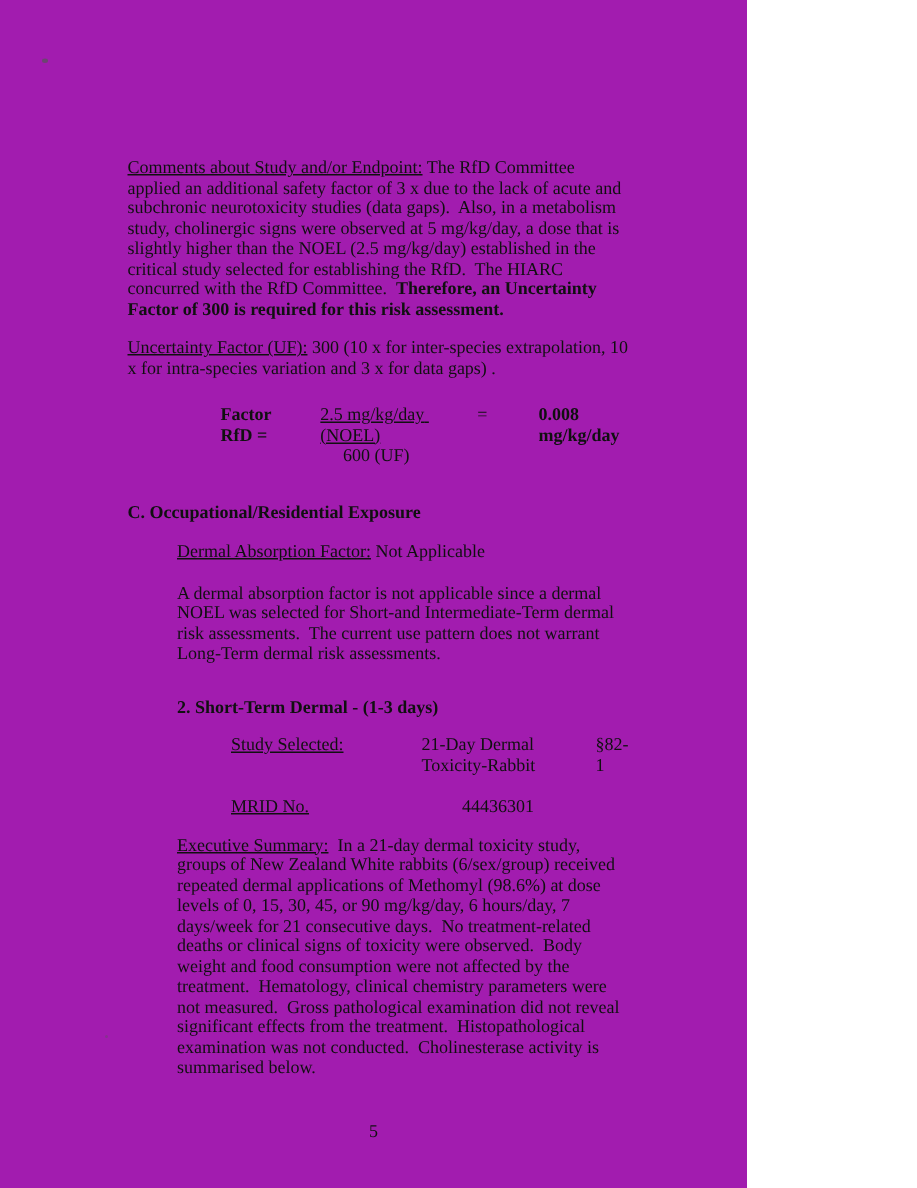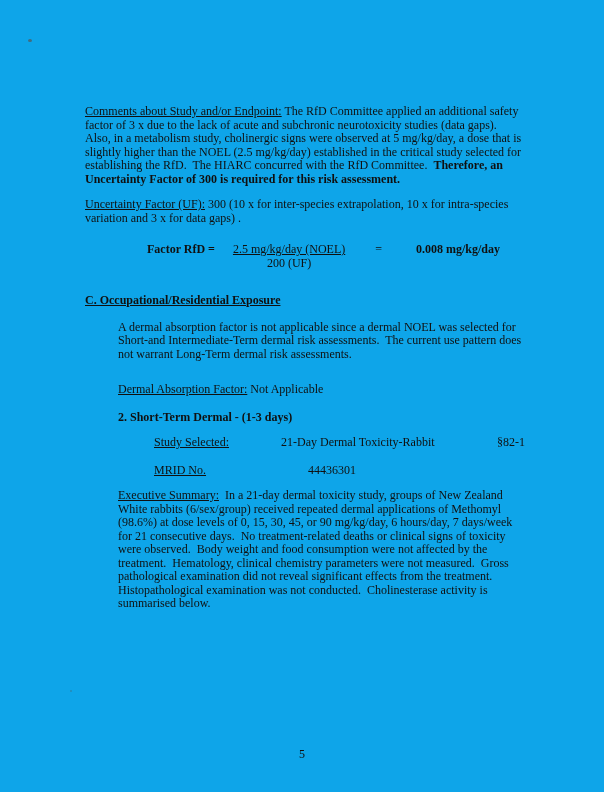--- a/index.html
+++ b/index.html
@@ -1,22 +1,22 @@
 <!DOCTYPE html>
 <html><head>
   <meta charset="utf-8">
   <style>
     html, body { margin: 0; padding: 0; }
     body { background: #ffffff; }
 
     .page {
-      width: 604px;
+      width: 498px;
       height: 792px;
       position: relative;
-      background: #0ea5e9;
+      background: #a21caf;
       color: #101010;
       font-family: "Liberation Serif", "DejaVu Serif", serif;
       font-size: 12px;
       line-height: 13.5px;
       overflow: hidden;
     }
 
     .content { padding: 93px 79px 0 85px; }
 
     .u { text-decoration: underline; }
@@ -36,21 +36,21 @@
     .fraction {
       display: inline-flex;
       flex-direction: column;
       align-items: center;
       margin-left: 8px;
     }
     .fraction .num { text-decoration: underline; padding: 0 10px; }
     .eq-sign { margin-left: 20px; margin-right: 34px; }
     .eq-result { font-weight: bold; }
 
-    .h-c { font-weight: bold; text-decoration: underline; margin-bottom: 13px; }
+    .h-c { font-weight: bold; margin-bottom: 13px; }
 
     .indent { margin-left: 33px; }
 
     .h-sub { font-weight: bold; margin-bottom: 12px; }
     .p-dermal { margin-bottom: 22px; max-width: 405px; }
     .p-factor { margin-bottom: 14px; }
     .h-2 { margin-bottom: 12px; }
 
     .kv-row { display: flex; margin-bottom: 14px; margin-left: 36px; }
     .kv-row.mrid { margin-bottom: 12px; gap: 27px; }
@@ -86,34 +86,34 @@
   <div class="content">
 
     <p class="para p-comments"><span class="u">Comments about Study and/or Endpoint:</span><span> The RfD Committee applied an additional safety factor of 3 x due to the lack of acute and subchronic neurotoxicity studies (data gaps).  Also, in a metabolism study, cholinergic signs were observed at 5 mg/kg/day, a dose that is slightly higher than the NOEL (2.5 mg/kg/day) established in the critical study selected for establishing the RfD.  The HIARC concurred with the RfD Committee.  </span><span class="b">Therefore, an Uncertainty Factor of 300 is required for this risk assessment.</span></p>
 
     <p class="para p-uf"><span class="u">Uncertainty Factor (UF):</span><span> 300 (10 x for inter-species extrapolation, 10 x for intra-species variation and 3 x for data gaps) .</span></p>
 
     <div class="equation">
       <span class="eq-lhs">Factor RfD =</span>
       <span class="fraction">
         <span class="num">2.5 mg/kg/day (NOEL)</span>
-        <span class="den">200 (UF)</span>
+        <span class="den">600 (UF)</span>
       </span>
       <span class="eq-sign">=</span>
       <span class="eq-result">0.008 mg/kg/day</span>
     </div>
 
     <h3 class="h-c" style="font-size:12px; margin-top:0;">C. Occupational/Residential Exposure</h3>
 
     <div class="indent">
 
 
+      <p class="para p-factor"><span class="u">Dermal Absorption Factor:</span><span> Not Applicable</span></p>
+
       <p class="para p-dermal">A dermal absorption factor is not applicable since a dermal NOEL was selected for Short-and Intermediate-Term dermal risk assessments.  The current use pattern does not warrant Long-Term dermal risk assessments.</p>
-
-      <p class="para p-factor"><span class="u">Dermal Absorption Factor:</span><span> Not Applicable</span></p>
 
       <h4 class="h-sub h-2" style="font-size:12px; margin-top:0;">2.  Short-Term Dermal - (1-3 days)</h4>
 
       <div class="kv-row">
         <span class="kv-label u">Study Selected:</span>
         <span>21-Day Dermal Toxicity-Rabbit</span>
         <span class="kv-guideline">§82-1</span>
       </div>
 
       <div class="kv-row mrid">

